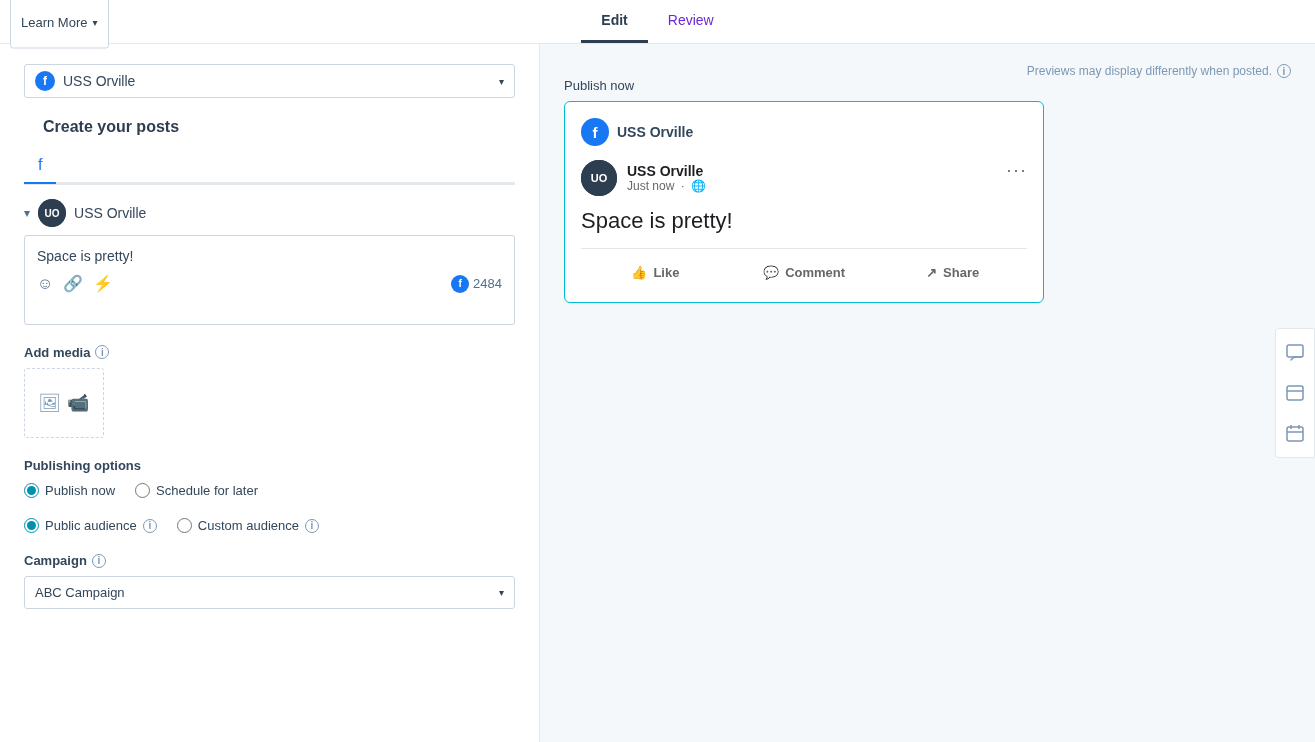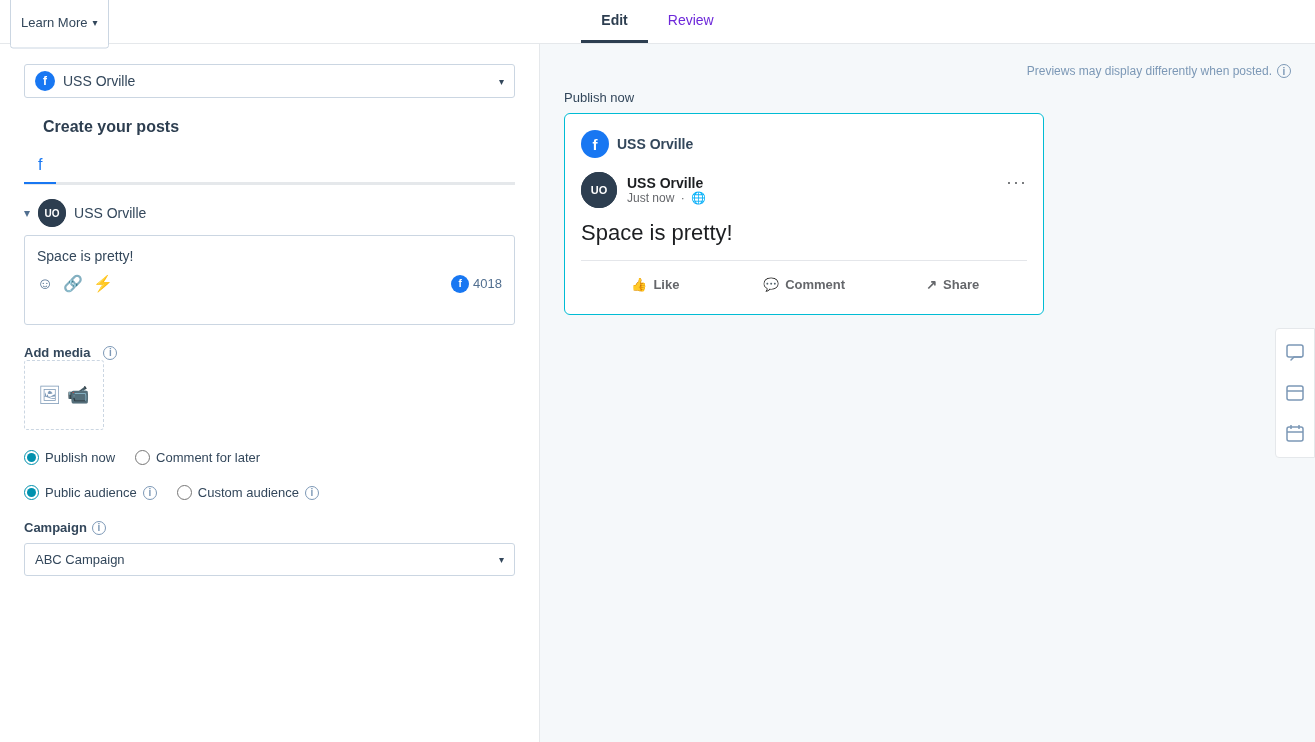--- a/index.html
+++ b/index.html
@@ -207,24 +207,23 @@
       font-weight: 700;
     }
 
     .add-media-section {
       margin-bottom: 20px;
     }
     .add-media-label {
       font-size: 13px;
       font-weight: 600;
       color: #33475b;
-      margin-bottom: 0;
-      display: flex;
-      align-items: center;
-      gap: 13px;
+      margin-bottom: 8px;
+      display: flex;
+      gap: 5px;
     }
     .media-upload-box {
       width: 80px;
       height: 70px;
       border: 1.5px dashed #cbd6e2;
       border-radius: 3px;
       display: flex;
       align-items: center;
       justify-content: center;
       gap: 6px;
@@ -319,21 +318,20 @@
       padding: 20px 24px;
       background: #f5f8fa;
       overflow-y: auto;
       position: relative;
     }
 
     .preview-note {
       text-align: right;
       font-size: 12px;
       color: #7c98b6;
-      margin-bottom: 12px;
       display: flex;
       align-items: center;
       justify-content: flex-end;
       gap: 5px;
     }
 
     .publish-label {
       font-size: 13px;
       color: #33475b;
       margin-bottom: 8px;
@@ -530,46 +528,47 @@
       <div class="post-text-area">
         <div class="post-text" contenteditable="true" style="">Space is pretty!</div>
         <div class="post-toolbar">
           <div class="post-toolbar-icons">
             <span class="toolbar-icon">☺</span>
             <span class="toolbar-icon">🔗</span>
             <span class="toolbar-icon">⚡</span>
           </div>
           <div class="char-count">
             <div class="char-count-circle">f</div>
-            <span>4018</span>
+            <span>2484</span>
           </div>
         </div>
       </div>
     </div>
 
     <div class="add-media-section">
       <div class="add-media-label">
         <span>Add media</span>
         <span class="info-icon">i</span>
       </div>
       <div class="media-upload-box">
         <span>🖼</span>
         <span>📹</span>
       </div>
     </div>
 
     <div class="publishing-options-section">
+      <div class="publishing-options-label">Publishing options</div>
       <div class="radio-group">
         <label class="radio-item">
           <input type="radio" class="radio-input" name="publishing" checked="" style="">
           <span>Publish now</span>
         </label>
         <label class="radio-item">
           <input type="radio" class="radio-input" name="publishing" style="">
-          <span>Comment for later</span>
+          <span>Schedule for later</span>
         </label>
       </div>
     </div>
 
     <div class="audience-section">
       <div class="radio-group">
         <label class="radio-item">
           <input type="radio" class="radio-input" name="audience" checked="" style="">
           <span>Public audience</span>
           <span class="info-icon">i</span>

